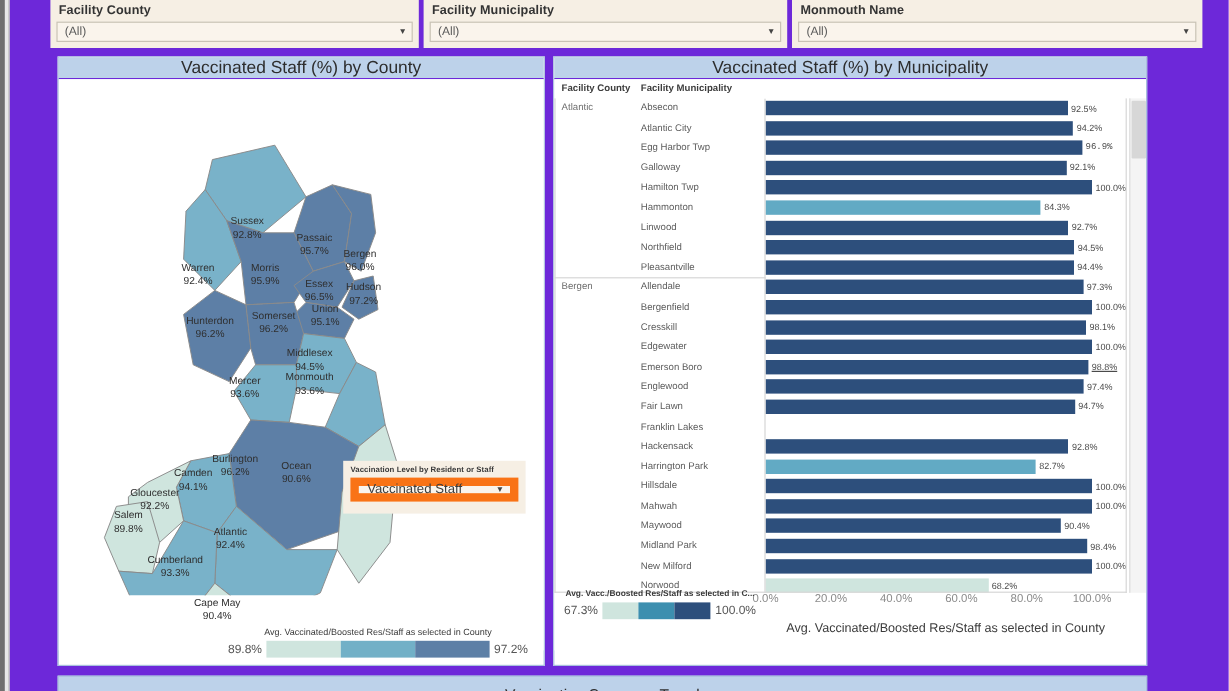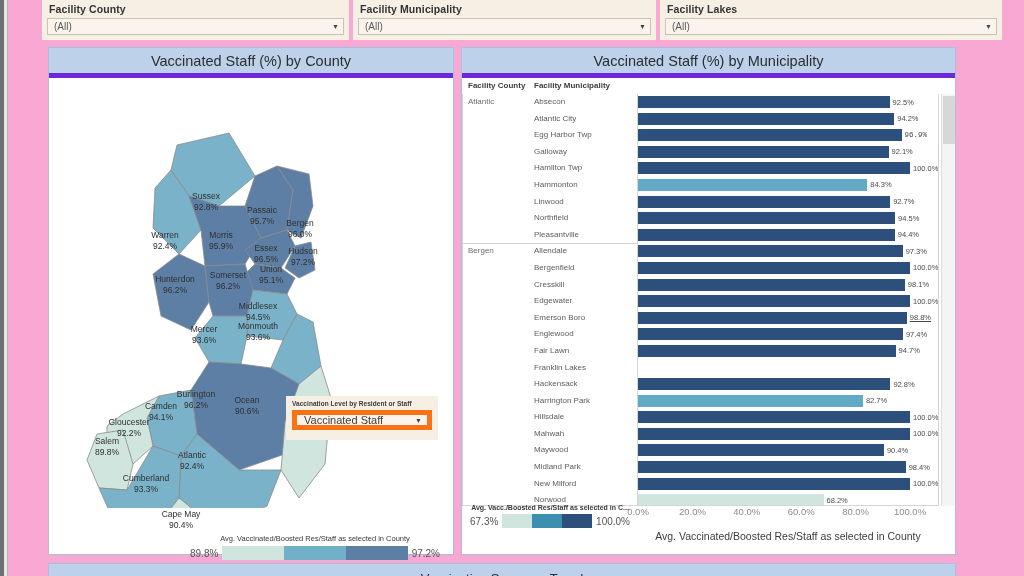--- a/index.html
+++ b/index.html
@@ -5,21 +5,21 @@
   * { box-sizing: border-box; margin: 0; padding: 0; }
   html, body {
     width: 1024px; height: 576px;
     font-family: "Liberation Sans", sans-serif;
     background: #ffffff;
     overflow: hidden;
   }
   #page {
     position: relative;
     width: 1024px; height: 576px;
-    background: #f9a8d4;
+    background: #6d28d9;
   }
   
   .page-gutter {
     position: absolute; left: 0; top: 0; width: 8px; height: 576px;
     background: #e8e8e8; border-right: 1px solid #b6b6b6;
   }
   .page-gutter-dark {
     position: absolute; left: 0; top: 0; width: 4px; height: 576px;
     background: #6f6f6f;
   }
@@ -47,44 +47,44 @@
   }
   .caret { font-size: 7px; color: #444; line-height: 1; }
 
   
   .panel {
     position: absolute;
     border: 1px solid #a8c0dd;
     background: #ffffff;
   }
   .panel-title {
-    height: 30px; background: #bdd2ea;
+    height: 18px; background: #bdd2ea;
     display: flex; align-items: center; justify-content: center;
     font-size: 14.5px; color: #2d2d2d; font-weight: normal;
-    border-bottom: 5px solid #6d28d9;
+    border-bottom: 1px solid #6d28d9;
   }
 
   
   #map-panel { left: 48px; top: 47px; width: 406px; height: 508px; }
   .map-body { position: relative; width: 100%; height: 476px; background: #fff; }
   #nj-map { position: absolute; left: 0; top: 0; }
   .county-label {
     position: absolute; text-align: center;
     font-size: 8.5px; color: #2f2f2f; line-height: 10.5px;
     pointer-events: none; white-space: nowrap;
     transform: translateX(-50%);
   }
 
   .map-param {
     position: absolute; left: 237px; top: 318px; width: 152px; height: 44px;
     background: #f6efe4; padding: 4px 6px;
   }
   .map-param-label { font-size: 6.5px; color: #3a3a3a; font-weight: bold; letter-spacing: 0.05px; }
   .map-param-select {
-    margin-top: 3px; height: 20px; background: #faf4ec; border: 5px solid #f97316;
+    margin-top: 3px; height: 20px; background: #faf4ec; border: 7px solid #f97316;
     display: flex; align-items: center; justify-content: space-between;
     padding: 0 5px 0 7px; font-size: 11px; color: #3c3c3c;
   }
 
   .map-legend { position: absolute; left: 141px; top: 456px; width: 250px; }
   .map-legend-title { font-size: 7.5px; color: #3a3a3a; text-align: center; margin-bottom: 3px; }
   .legend-row { display: flex; align-items: center; gap: 4px; }
   .legend-end { font-size: 10px; color: #555; }
   .legend-swatches { display: flex; flex: 1; height: 14px; }
   .legend-swatches div { flex: 1; }
@@ -184,21 +184,21 @@
       </div>
     </div>
     <div class="filter" id="f1" style="left:311px;width:303px;">
       <div class="filter-label">Facility Municipality</div>
       <div class="filter-select">
         <span>(All)</span>
         <span class="caret">▼</span>
       </div>
     </div>
     <div class="filter" id="f2" style="left:618px;width:342px;">
-      <div class="filter-label">Facility Lakes</div>
+      <div class="filter-label">Monmouth Name</div>
       <div class="filter-select">
         <span>(All)</span>
         <span class="caret">▼</span>
       </div>
     </div>
   </div>
 
   <div class="panel" id="map-panel">
     <div class="panel-title">Vaccinated Staff (%) by County</div>
     <div class="map-body">

